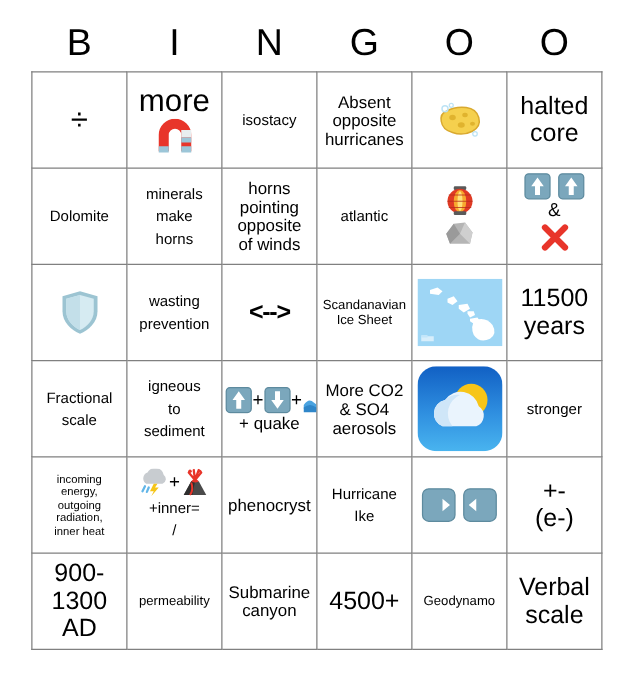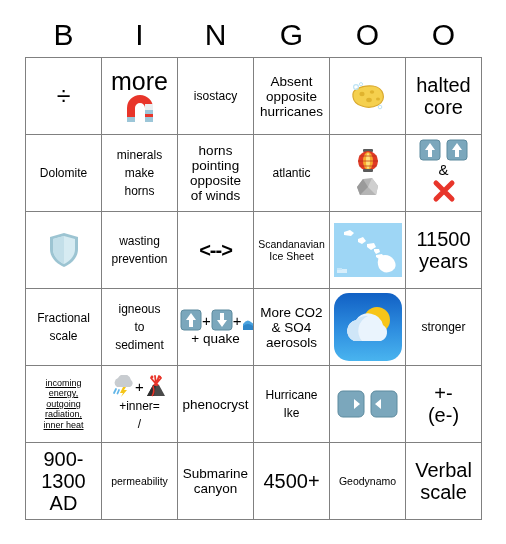--- a/index.html
+++ b/index.html
@@ -43,21 +43,21 @@
     padding: 1px 2px;
     overflow: hidden;
   }
   .txt { display: block; }
   
   .s28 { font-size: 25px; line-height: 27px; }
   .s22 { font-size: 20px; line-height: 22px; }
   .s17 { font-size: 12px; line-height: 18px; }
   .s14 { font-size: 13.5px; line-height: 15px; }
   .s11 { font-size: 10.5px; line-height: 12px; }
-  .s9  { font-size: 9px;  line-height: 10.5px; text-decoration: underline; }
+  .s9  { font-size: 9px;  line-height: 10.5px; }
   .amp { font-size: 15px; line-height: 17px; display: block; }
 
   
   .ic { display: inline-block; vertical-align: middle; }
 
   .magnet { width: 34px; height: 30px; }
   .sponge { width: 40px; height: 30px; }
   .lantern-rock { width: 36px; height: 52px; }
   .shield { width: 32px; height: 38px; }
   .hawaii { width: 68px; height: 54px; }

